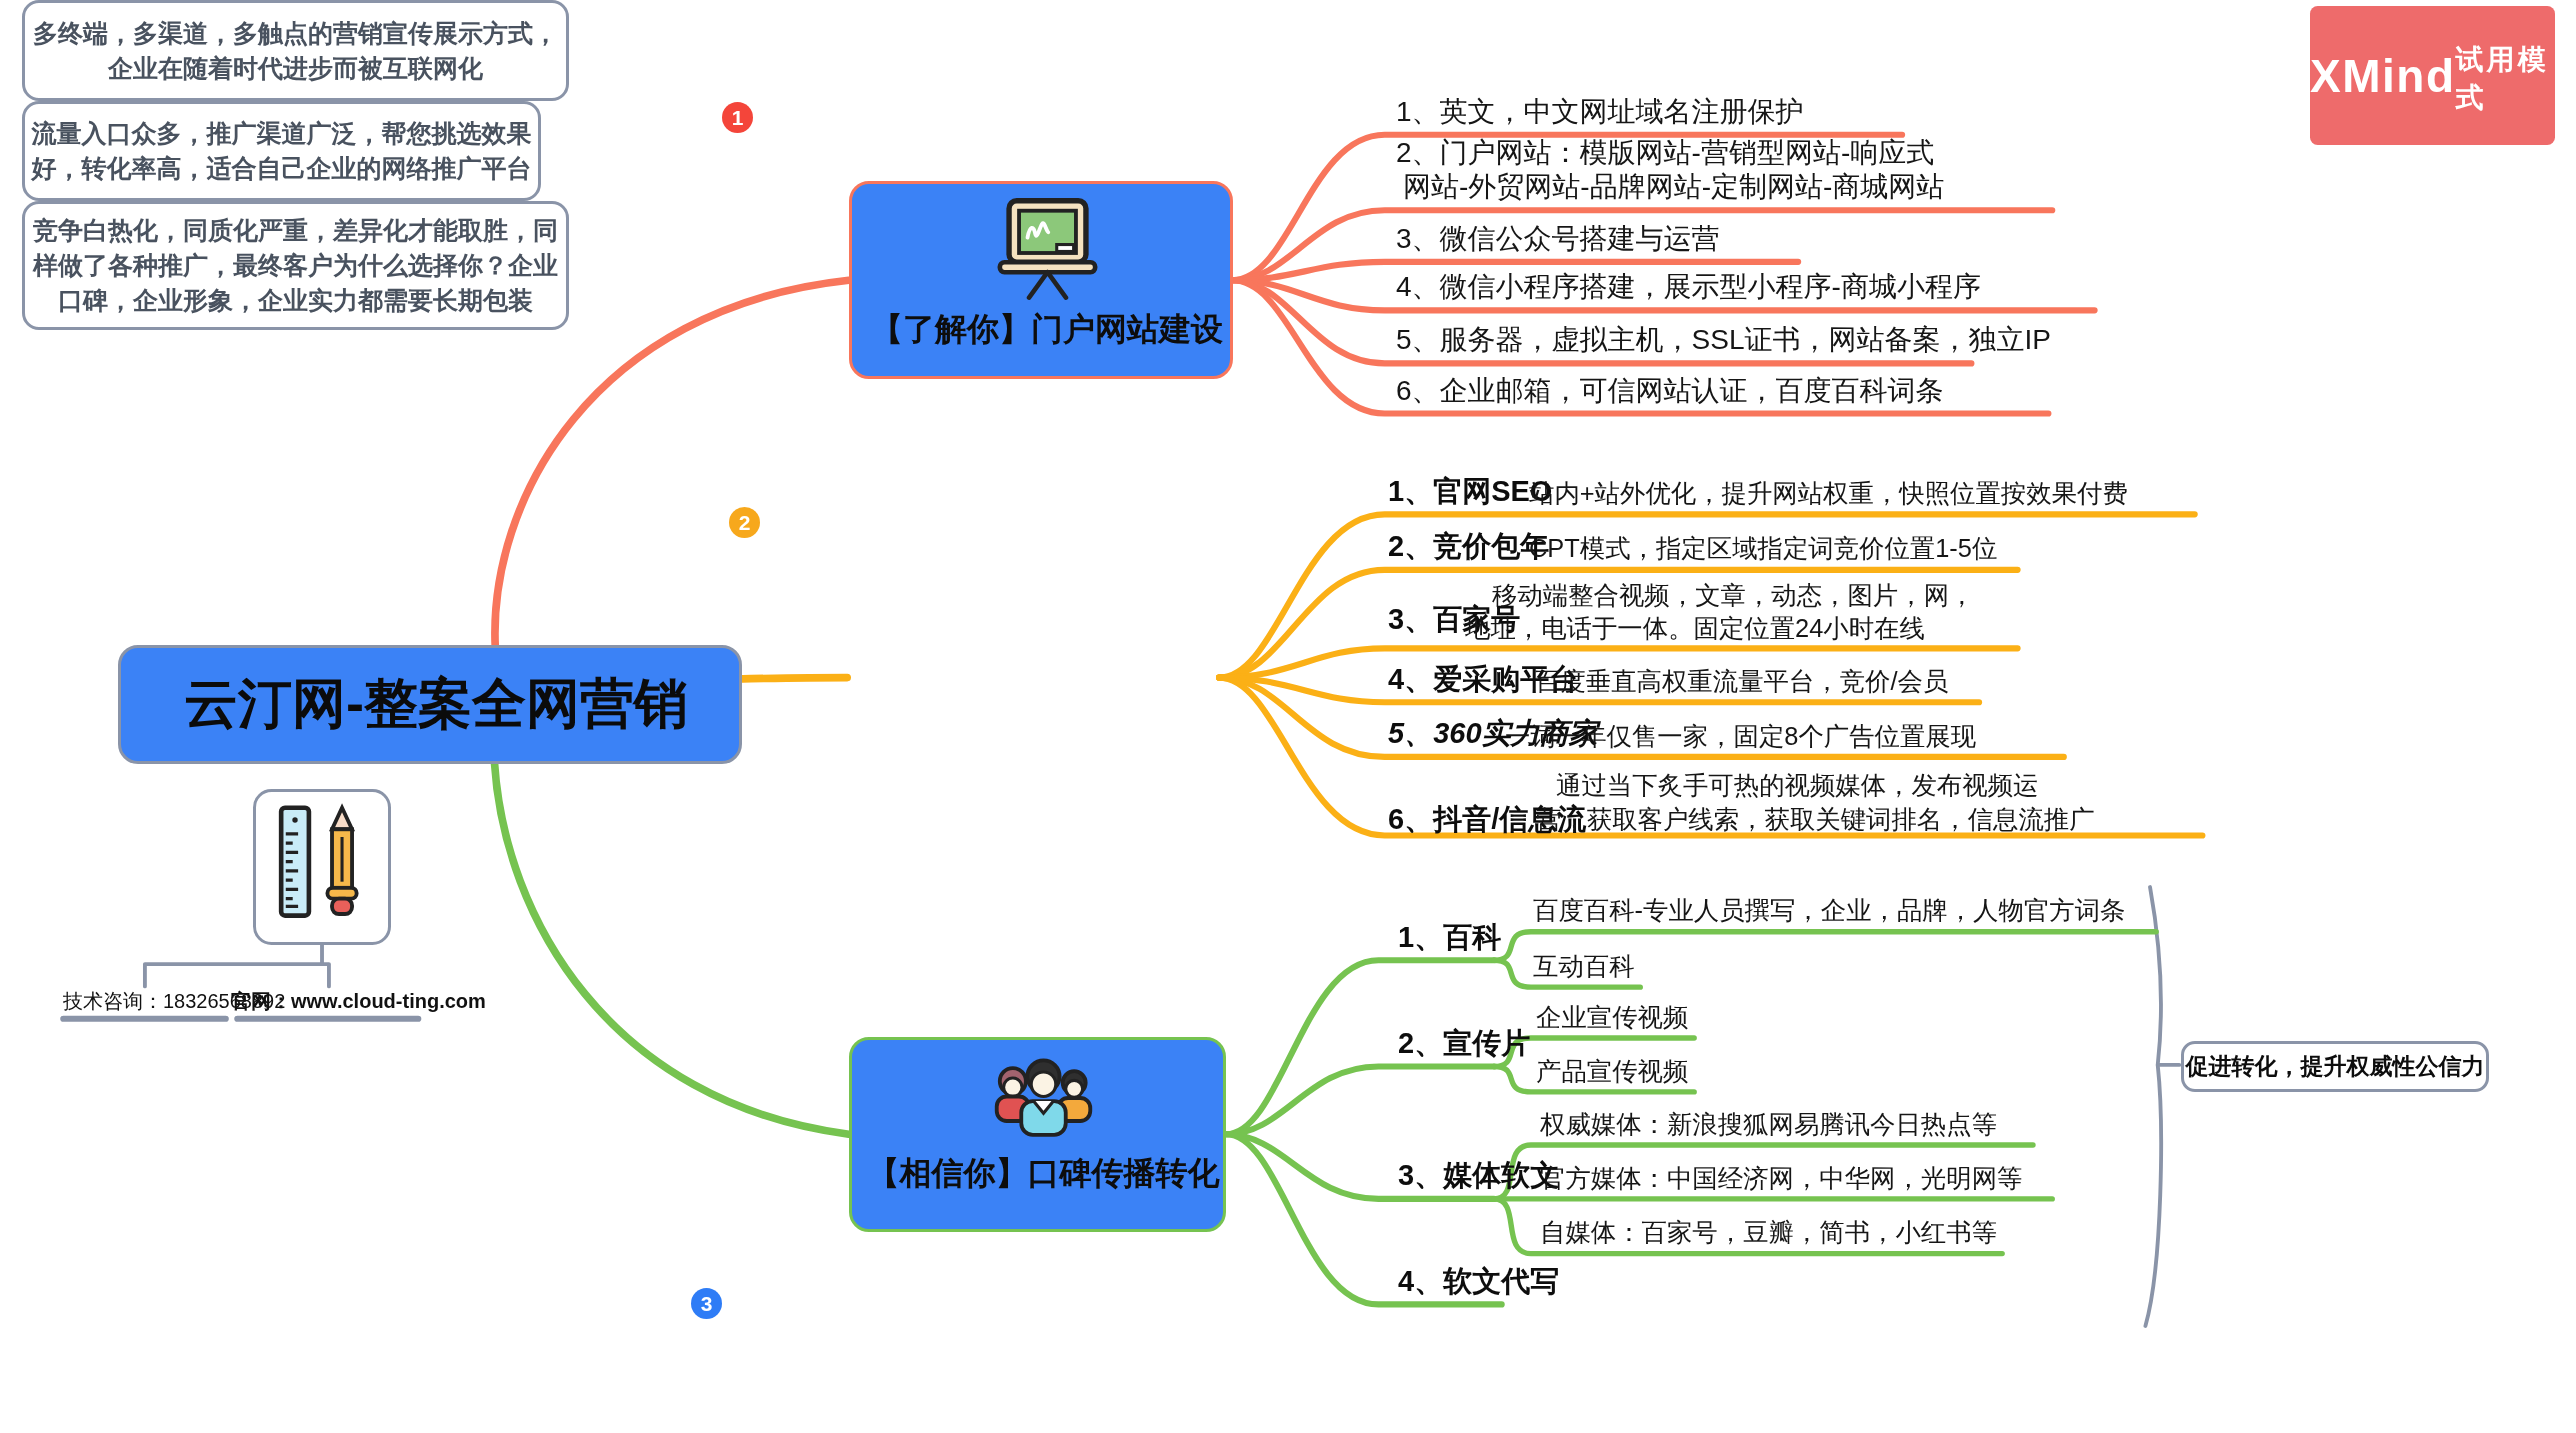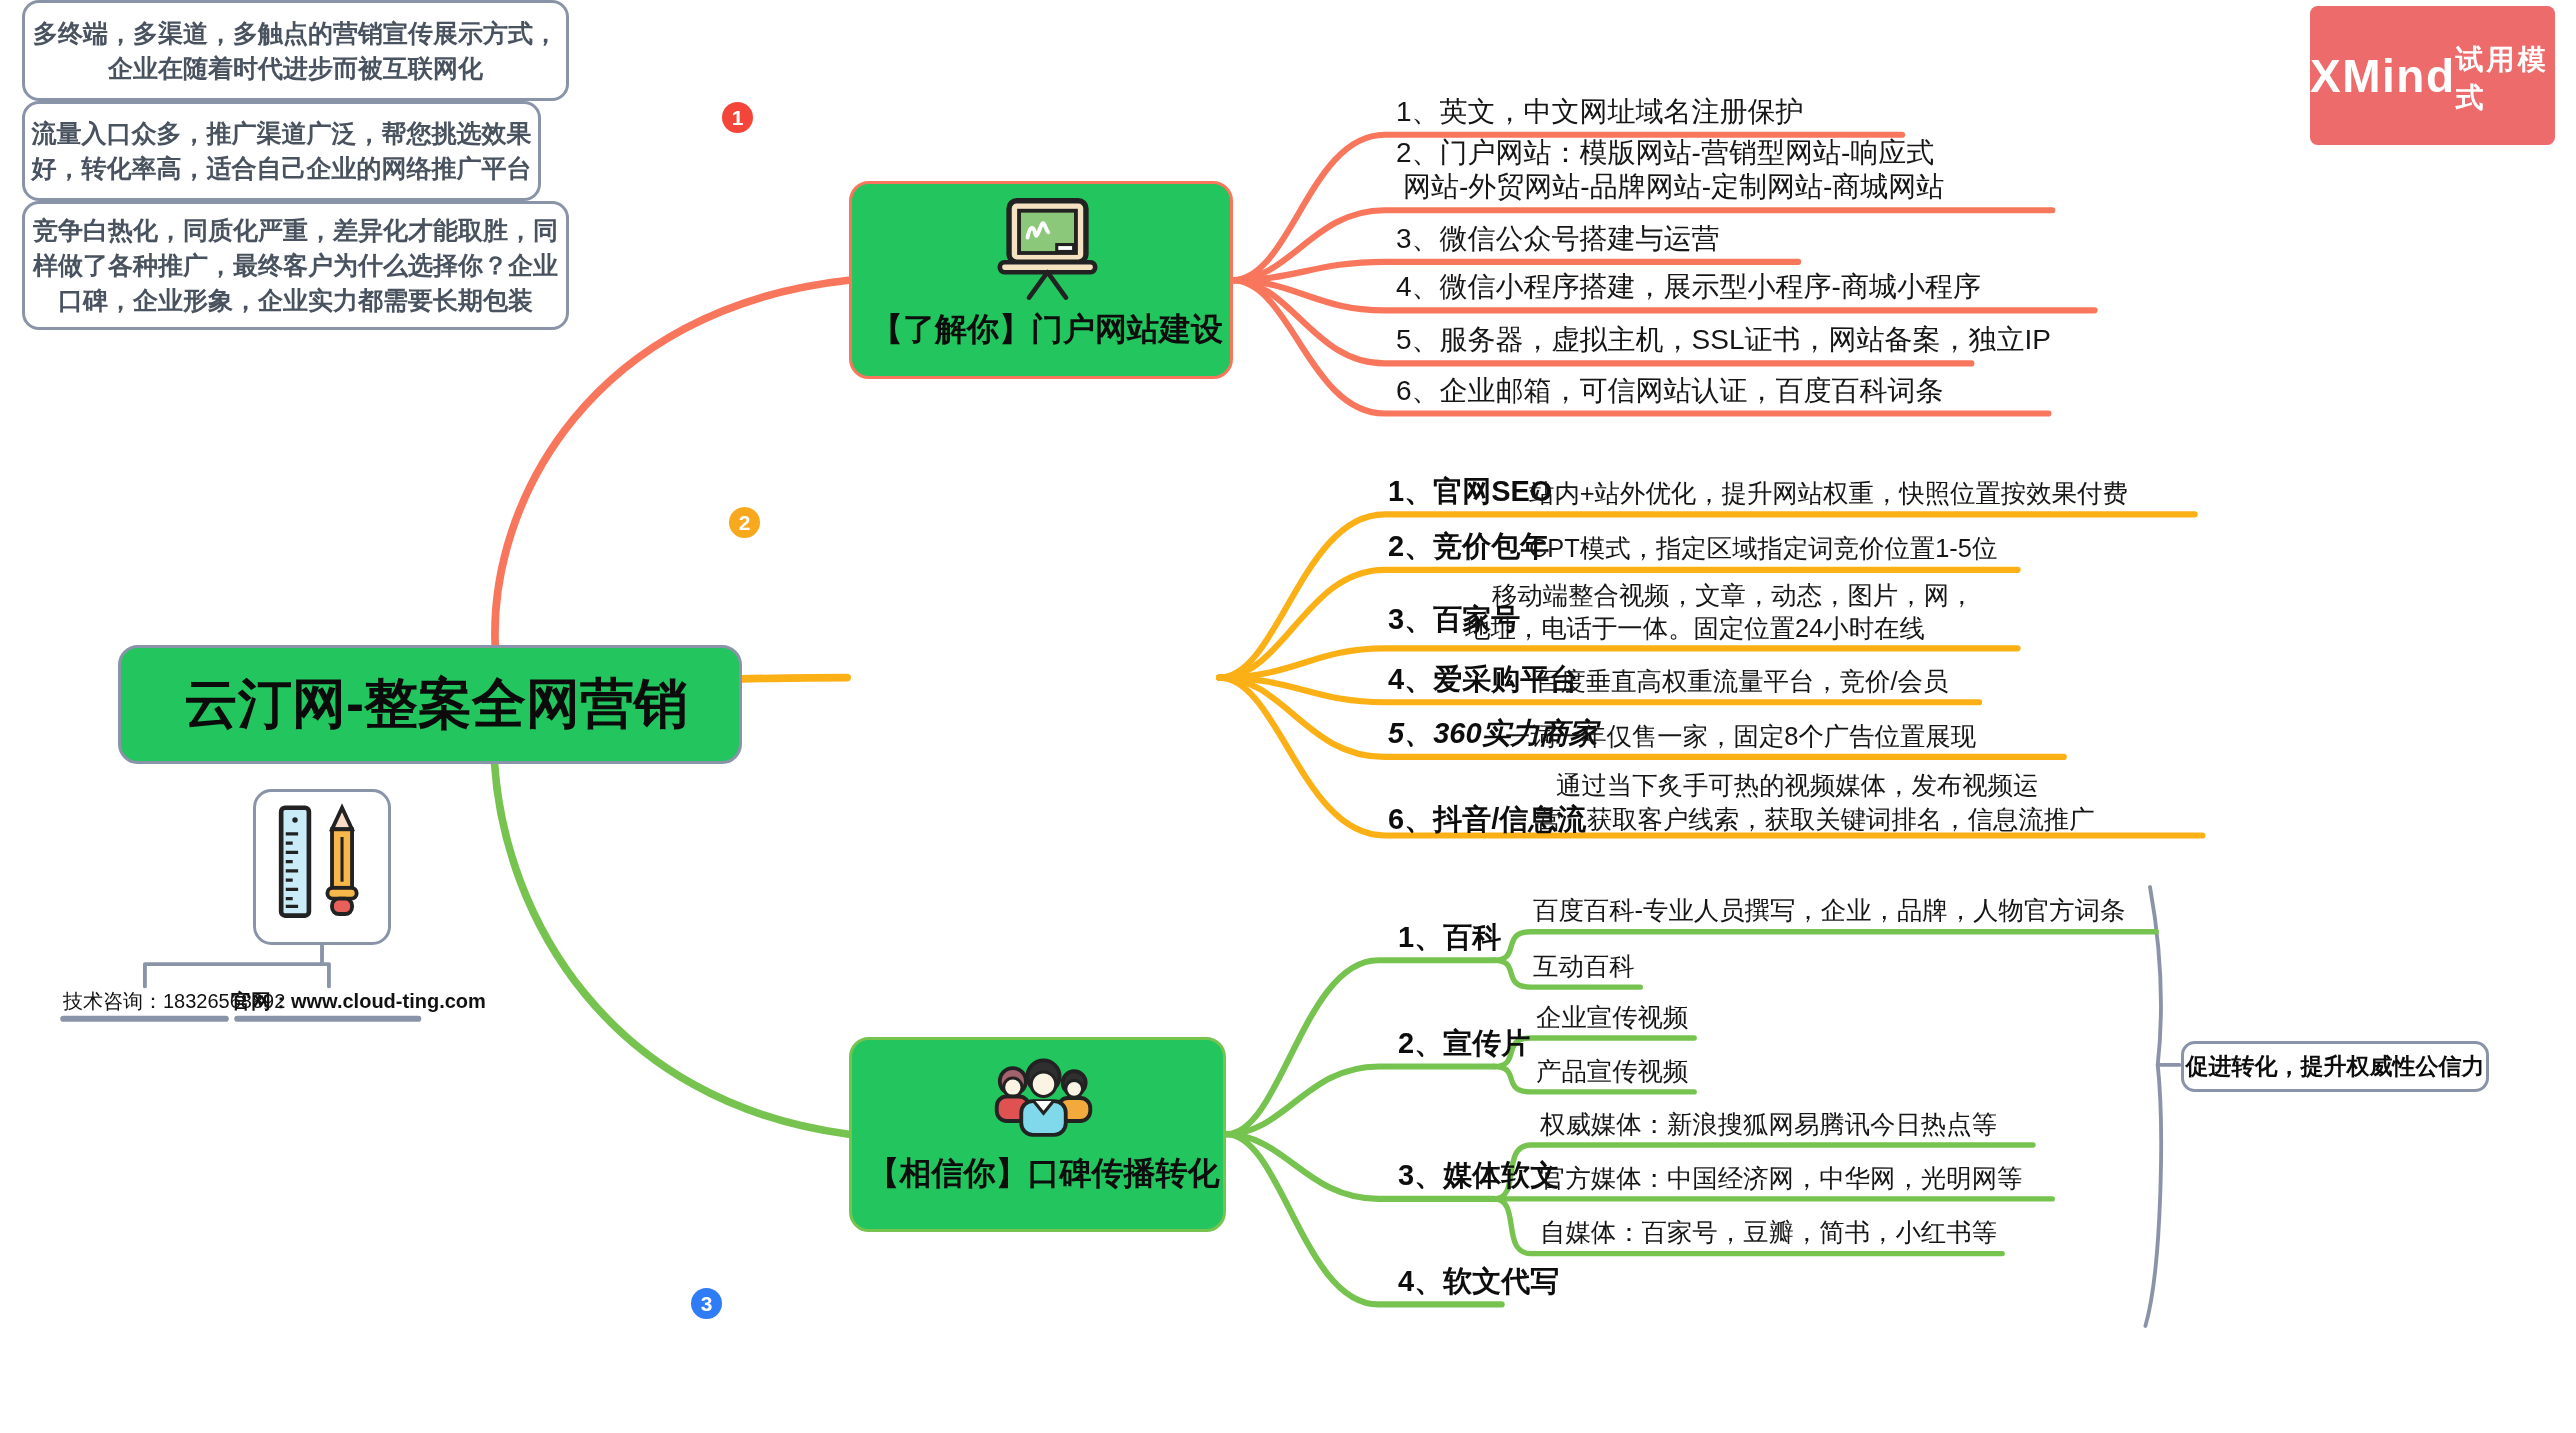--- a/index.html
+++ b/index.html
@@ -1,19 +1,19 @@
 <!DOCTYPE html>
 <html style="font-size:12.3px"><head>
 <meta charset="utf-8">
 <style>
   html,body{margin:0;padding:0;background:#fff;}
   #canvas{position:relative;width:2576px;height:1433px;background:#ffffff;overflow:hidden;
           font-family:"Liberation Sans","DejaVu Sans",sans-serif;}
   #wires{position:absolute;left:0;top:0;}
-  .box{position:absolute;background:#22c55e;border-radius:20px;box-sizing:border-box;padding-left:12px;}
+  .box{position:absolute;background:#3b82f6;border-radius:20px;box-sizing:border-box;padding-left:12px;}
   .central{border:3.9px solid #8A94A8;display:flex;align-items:center;justify-content:center;
            font-size:54px;font-weight:700;color:#0b0b0b;white-space:nowrap;}
   .topic{border:3.9px solid;display:flex;flex-direction:column;align-items:center;padding-top:12.3px;}
   .topic-title{font-size:32px;font-weight:700;color:#0d0d0d;white-space:nowrap;margin-top:4.6px;}
   .note{border:3.9px solid #8A94A8;border-radius:17px;display:flex;flex-direction:column;
         justify-content:center;align-items:center;color:#49525f;font-size:25px;line-height:35px;
         font-weight:600;white-space:nowrap;margin-left:22px;}
   .badge{position:absolute;width:31px;height:31px;border-radius:50%;color:#fff;font-size:21px;
          font-weight:700;display:flex;align-items:center;justify-content:center;}
   .t1-row{position:absolute;font-size:28px;line-height:34px;color:#161616;white-space:nowrap;}

